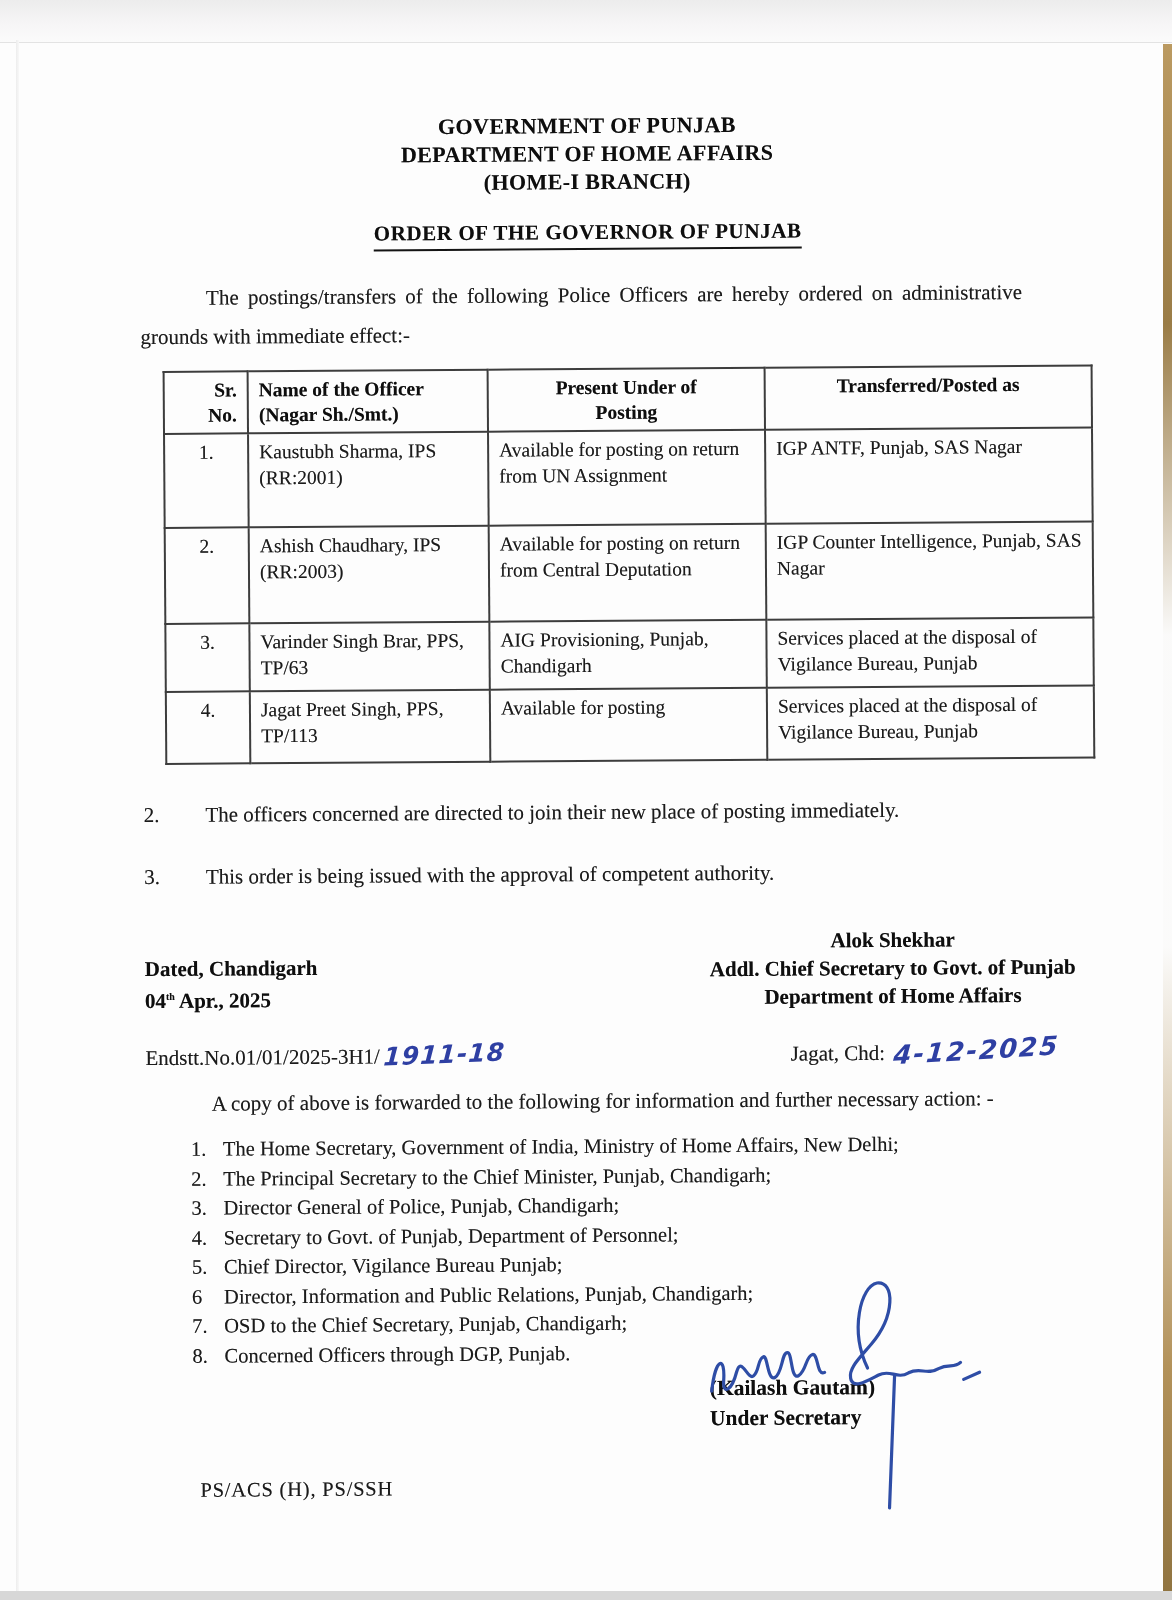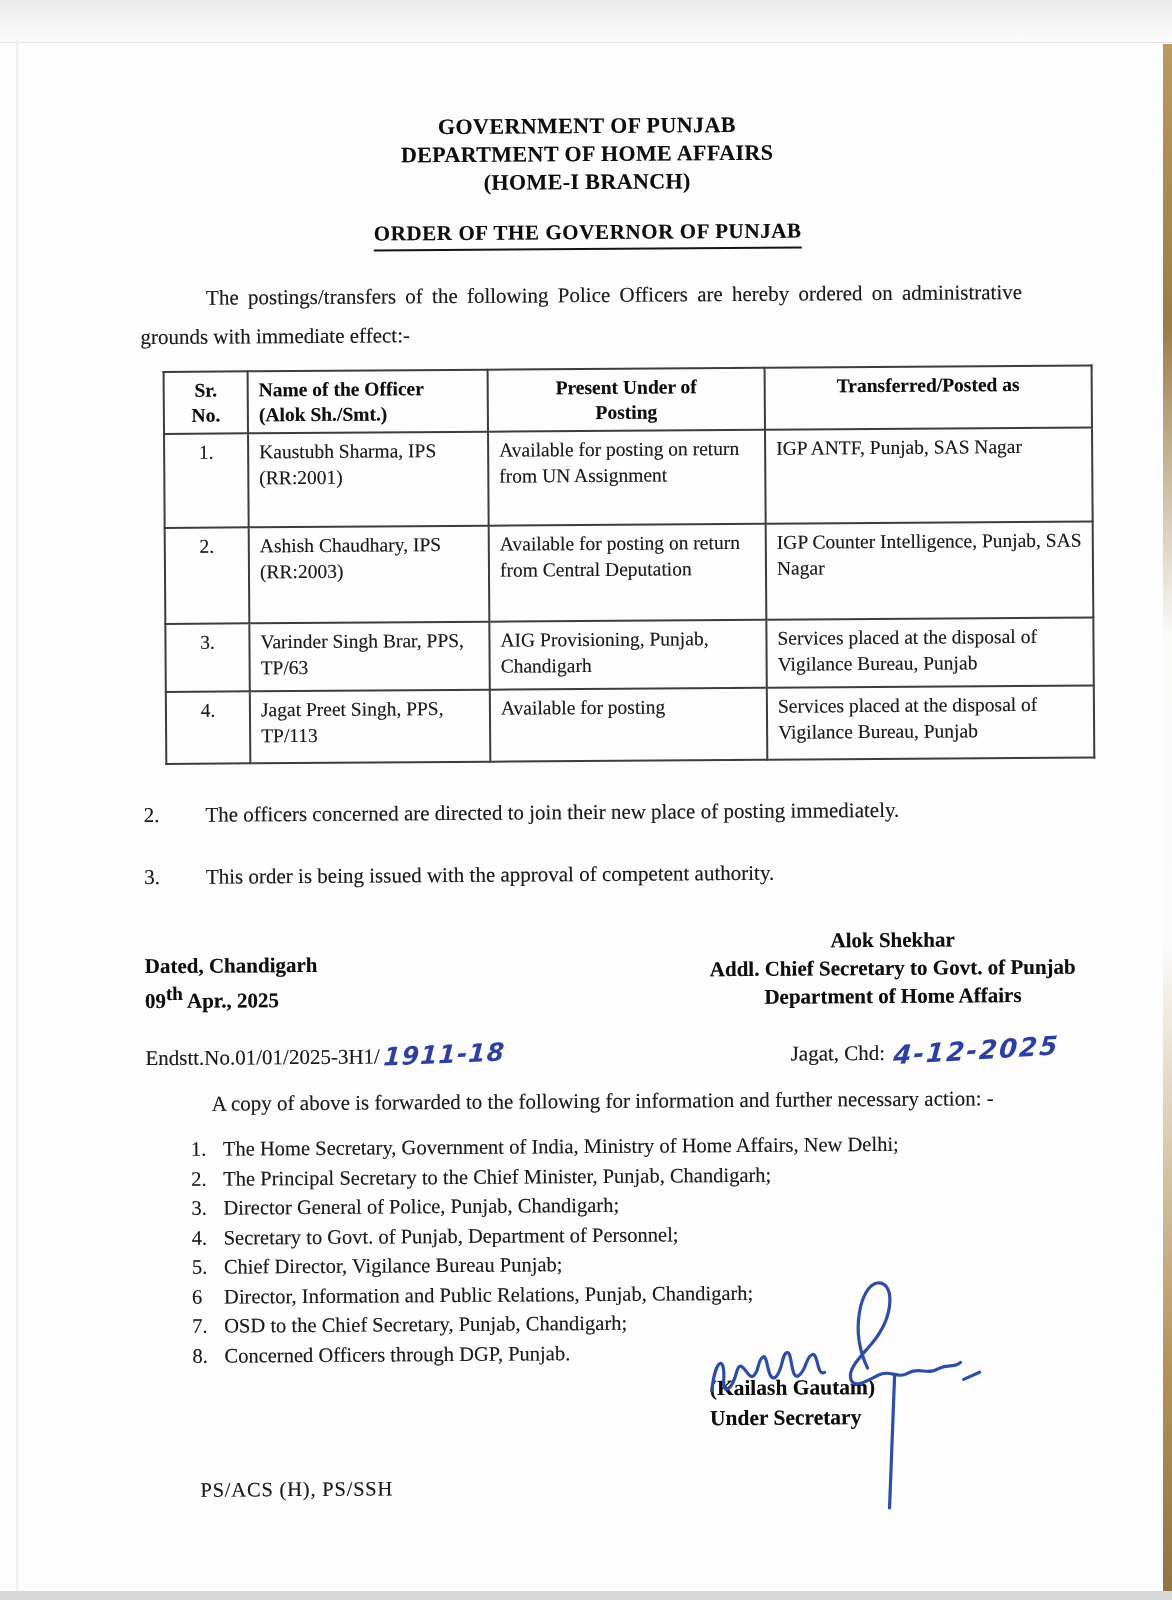--- a/index.html
+++ b/index.html
@@ -49,37 +49,37 @@
     font-size:19.5px;line-height:26px;table-layout:fixed;
   }
   table.officers th,table.officers td{
     border:2px solid #3d3d3d;vertical-align:top;padding:5px 10px;
   }
   table.officers th{font-weight:700;color:#0e0e0e;line-height:25px;}
   .c-sr{width:62px;}
   .c-name{width:218px;}
   .c-present{width:255px;}
   .c-trans{width:305px;}
-  th.c-sr{text-align:center;padding-left:8px;margin-left:17px;}
+  th.c-sr{text-align:right;padding-left:8px;margin-left:17px;}
   th.c-name{text-align:left;}
   th.c-present,th.c-trans{text-align:center;}
   td.c-sr{text-align:center;}
   tr.r1 td{height:82px;} tr.r2 td{height:84px;} tr.r3 td{height:56px;} tr.r4 td{height:60px;}
   .numbered{
     margin:30px 152px 0 138px;font-size:21px;line-height:40px;text-align:justify;
   }
   .numbered .pnum{margin-right:46px;}
   .p3{margin-top:22px;}
   .sig-row{
     display:flex;align-items:flex-end;margin:34px 56px 0 138px;
     font-weight:700;font-size:21px;line-height:28px;color:#0e0e0e;
   }
   .dateline{flex:0 0 320px;}
   .signatory{margin-left:auto;text-align:center;width:460px;}
-  sup{font-size:19px;}
+  sup{font-size:10px;}
   .endstt-row{
     display:flex;margin:26px 120px 0 138px;font-size:21px;align-items:baseline;
   }
   .endstt-date{margin-left:auto;}
   .hand{
     font-family:"DejaVu Sans",sans-serif;font-style:italic;font-weight:700;color:#2e3fa3;
     text-shadow:none;
   }
   .hw-num{display:inline-block;font-size:25px;transform:rotate(-2deg) skewX(-6deg);margin-left:3px;letter-spacing:1px;}
   .hw-date{display:inline-block;font-size:26px;transform:rotate(-3deg) skewX(-8deg);margin-left:8px;letter-spacing:2px;}
@@ -125,21 +125,21 @@
 
     <table class="officers">
       <thead>
         <tr>
           <th class="c-sr">
             <span>Sr.</span><br>
             <span>No.</span>
           </th>
           <th class="c-name">
             <span>Name of the Officer</span><br>
-            <span>(Alok Sh./Smt.)</span>
+            <span>(Nagar Sh./Smt.)</span>
           </th>
           <th class="c-present">
             <span>Present Under of</span><br>
             <span>Posting</span>
           </th>
           <th class="c-trans">
             <span>Transferred/Posted as</span>
           </th>
         </tr>
       </thead>
@@ -175,21 +175,21 @@
       <span class="pnum">2.</span><span>The officers concerned are directed to join their new place of posting immediately.</span>
     </p>
 
     <p class="numbered p3">
       <span class="pnum">3.</span><span>This order is being issued with the approval of competent authority.</span>
     </p>
 
     <div class="sig-row">
       <div class="dateline">
         <div>Dated, Chandigarh</div>
-        <div><span>09</span><sup>th</sup><span> Apr., 2025</span></div>
+        <div><span>04</span><sup>th</sup><span> Apr., 2025</span></div>
       </div>
       <div class="signatory">
         <div>Alok Shekhar</div>
         <div>Addl. Chief Secretary to Govt. of Punjab</div>
         <div>Department of Home Affairs</div>
       </div>
     </div>
 
     <div class="endstt-row">
       <div>

